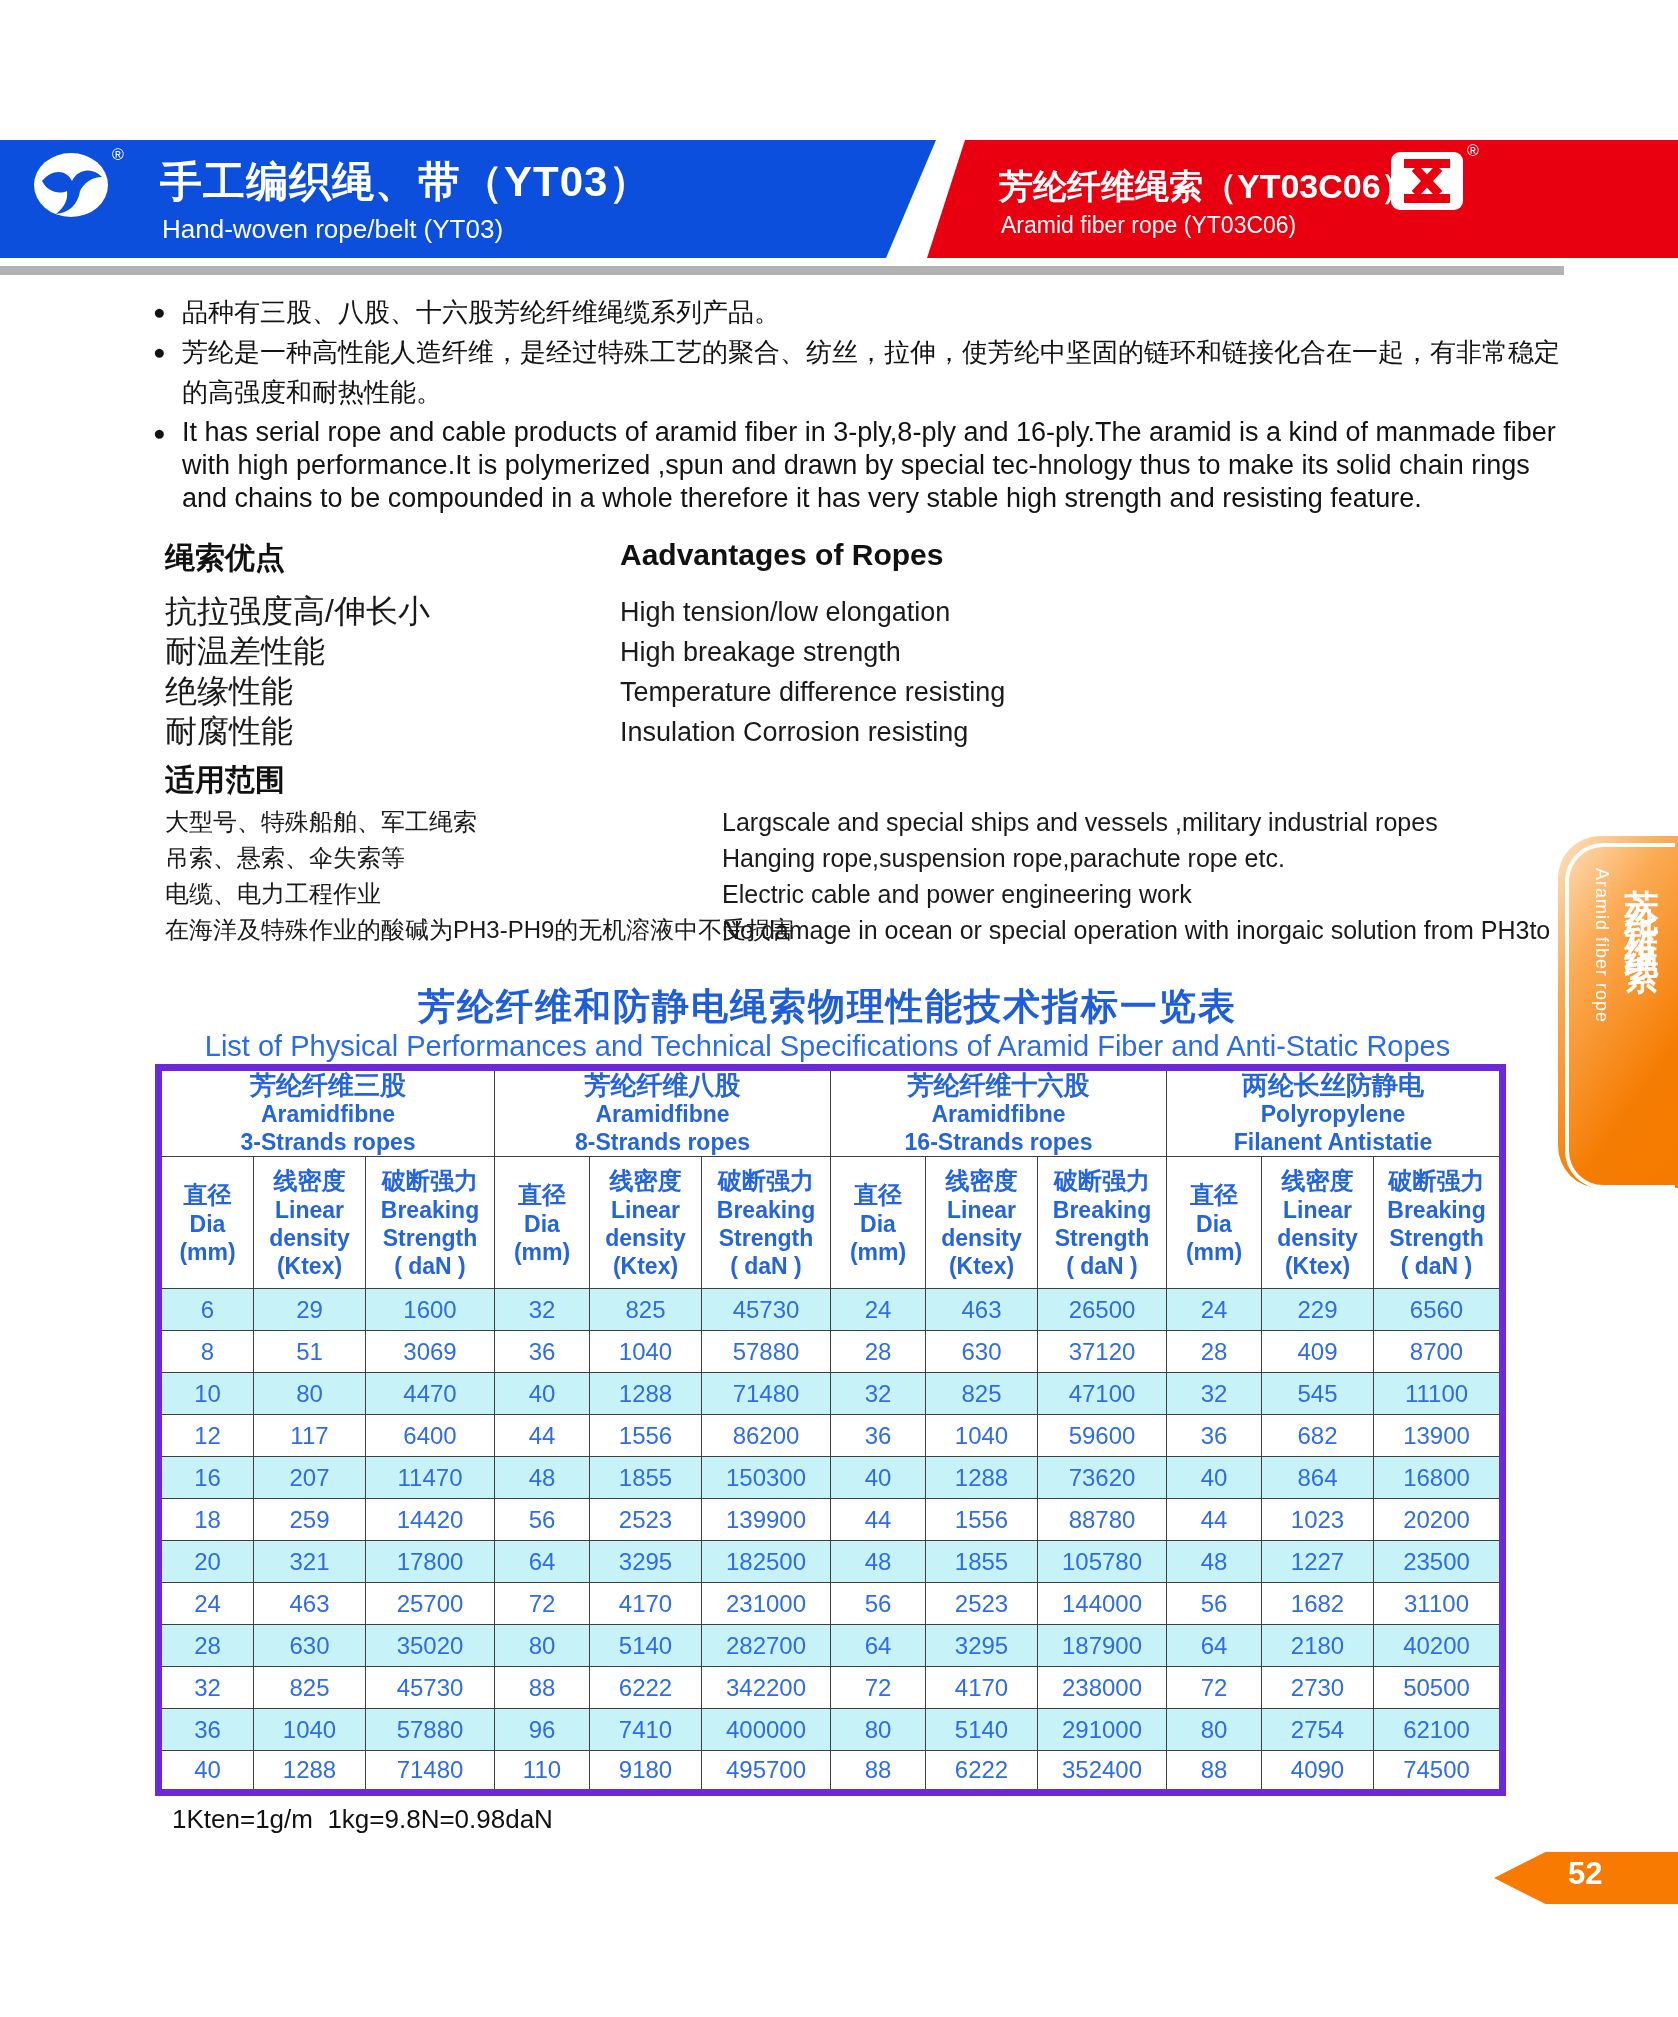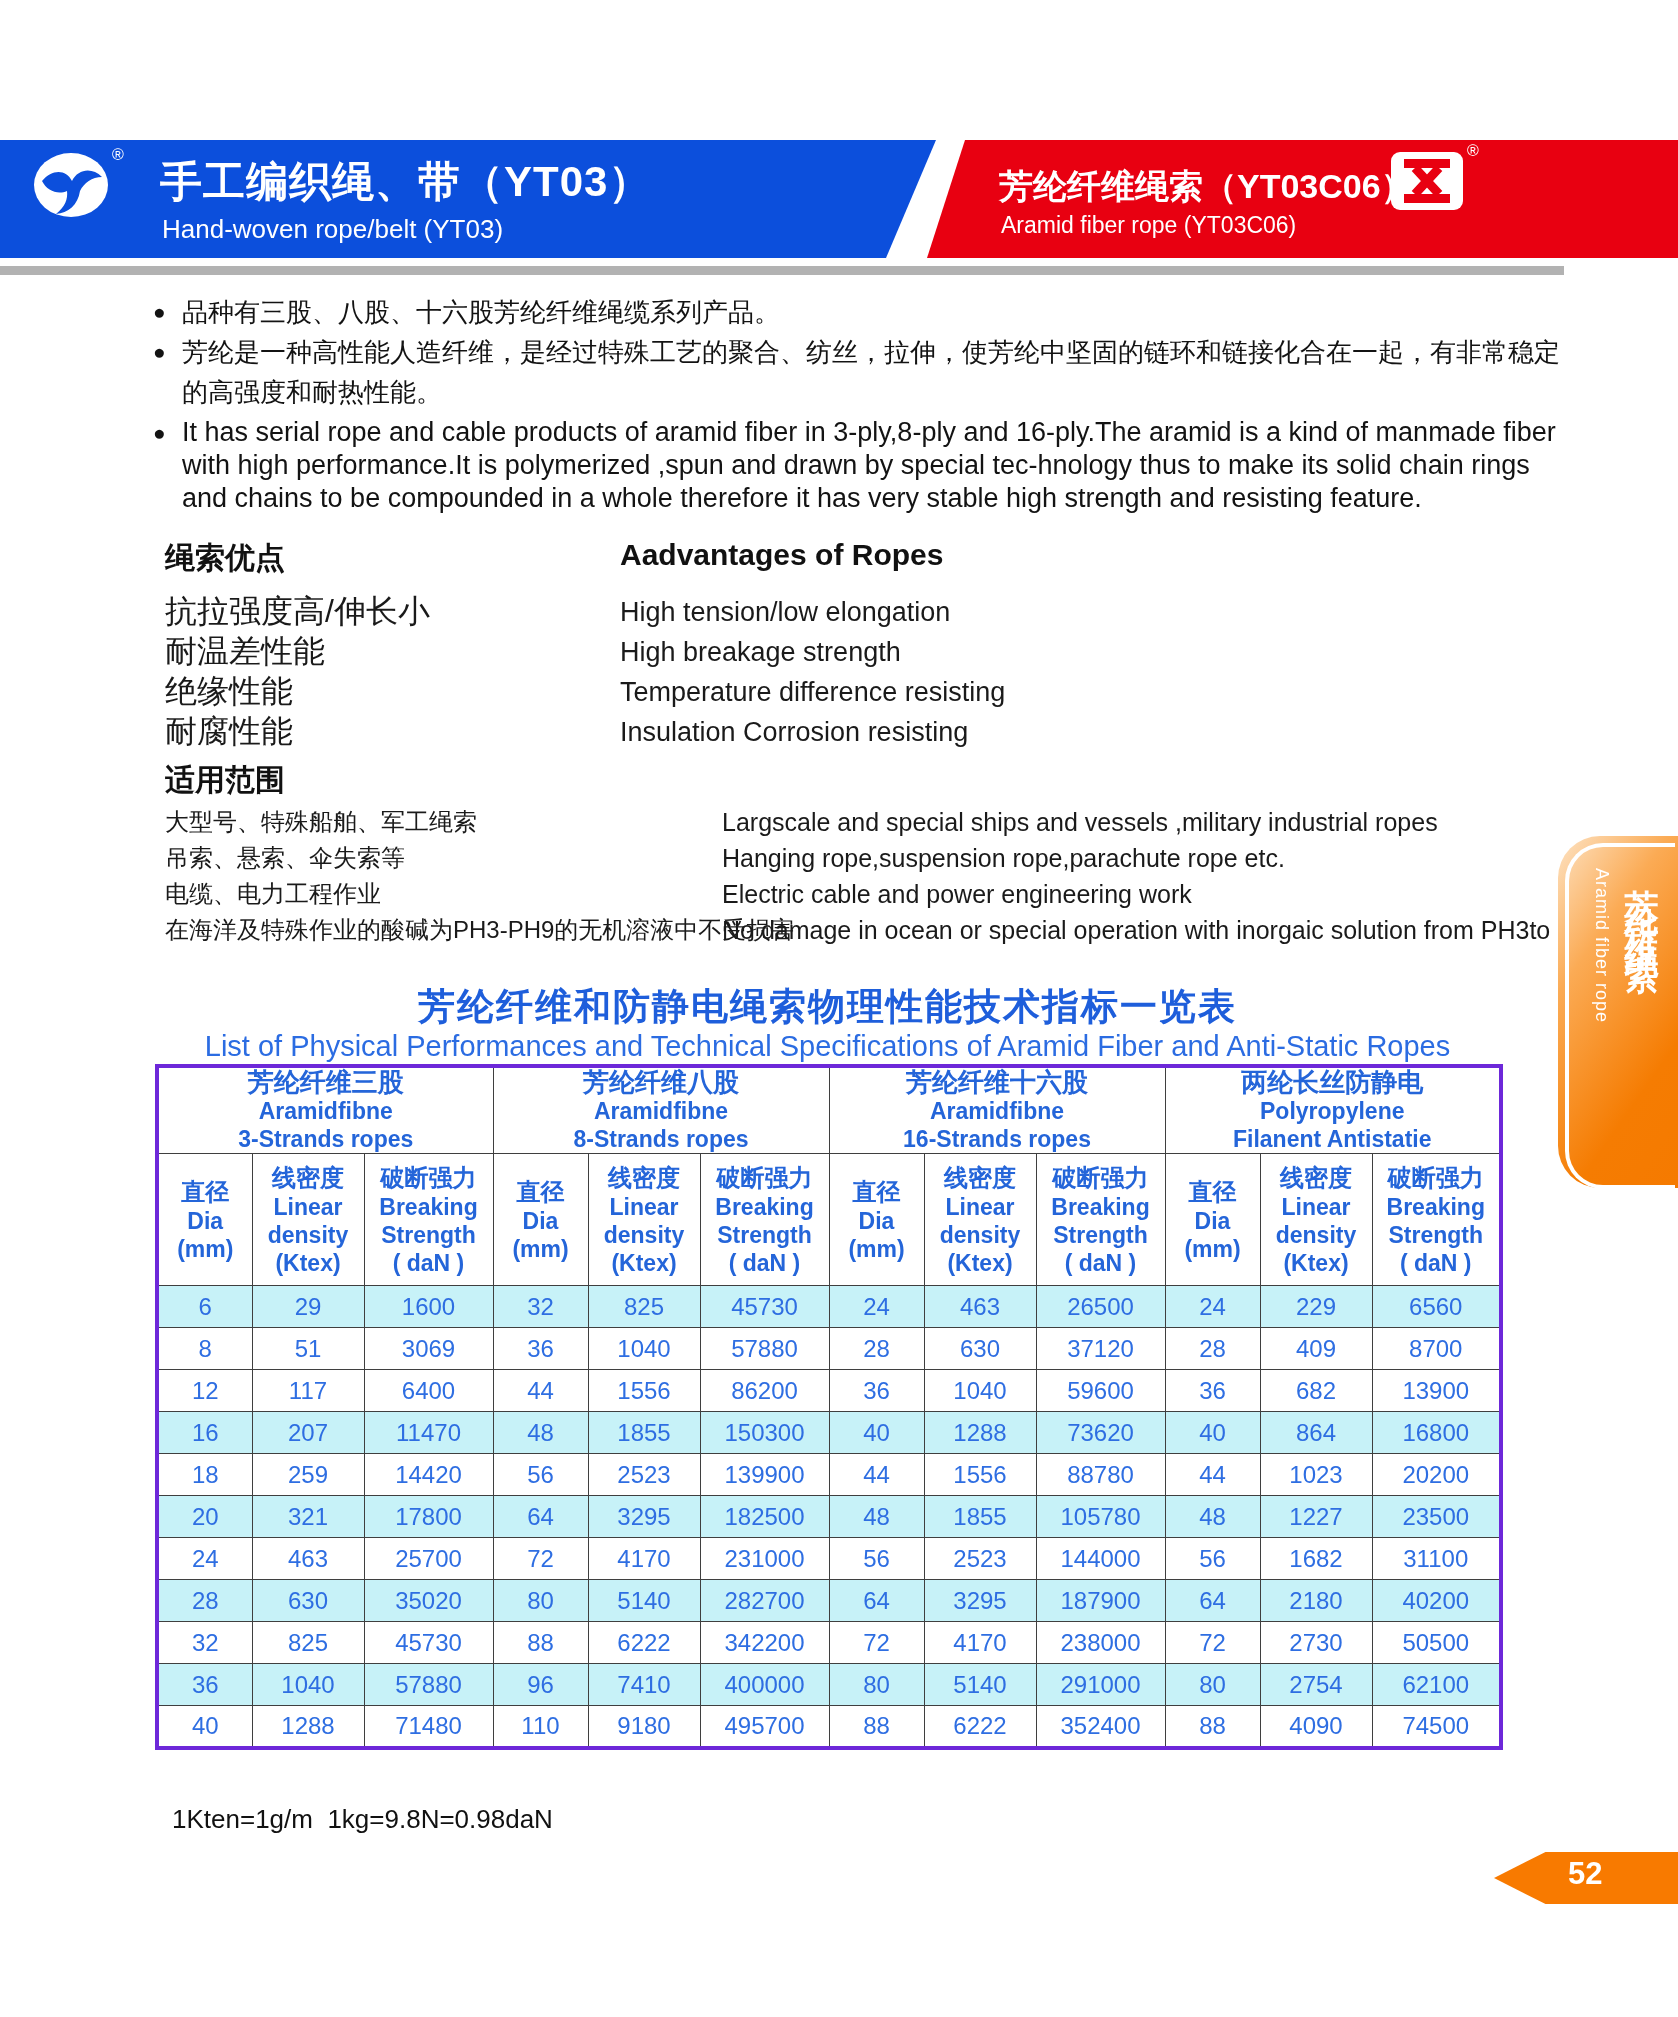--- a/index.html
+++ b/index.html
@@ -46,21 +46,21 @@
   .app-row .en{font-size:25px;white-space:nowrap}
 
   
   .tbl-title{position:absolute;left:155px;top:982px;width:1345px;text-align:center;
     font-size:37px;font-weight:bold;color:#1e5edb;letter-spacing:2px}
   .tbl-sub{position:absolute;left:155px;top:1030px;width:1345px;text-align:center;
     font-size:29px;color:#2b6ce2}
 
   
   table.spec{position:absolute;left:155px;top:1064px;width:1344px;border-collapse:collapse;
-    border:4px solid #6d28d9;table-layout:fixed}
+    border:7px solid #6d28d9;table-layout:fixed}
   table.spec th,table.spec td{border:1px solid #3f3f3f;text-align:center;vertical-align:middle}
   th.grp{height:86px;background:#fff}
   .gzh{font-size:26px;font-weight:bold;color:#2465d9;line-height:29px}
   .gen{font-size:23px;color:#2465d9;line-height:28px}
   th.colh{height:132px;background:#fff}
   .czh{font-size:24px;font-weight:bold;color:#2465d9;line-height:30px}
   .cen{font-size:23px;color:#2465d9;line-height:28px}
   tbody td{height:42px;font-size:24px;color:#2e6ee2}
   tr.c{background:#c7f2f8}
   tr.w{background:#ffffff}
@@ -297,20 +297,34 @@
           <td>36</td>
           <td>1040</td>
           <td>57880</td>
           <td>28</td>
           <td>630</td>
           <td>37120</td>
           <td>28</td>
           <td>409</td>
           <td>8700</td>
         </tr>
+        <tr class="c">
+          <td>10</td>
+          <td>80</td>
+          <td>4470</td>
+          <td>40</td>
+          <td>1288</td>
+          <td>71480</td>
+          <td>32</td>
+          <td>825</td>
+          <td>47100</td>
+          <td>32</td>
+          <td>545</td>
+          <td>11100</td>
+        </tr>
         <tr class="w">
           <td>12</td>
           <td>117</td>
           <td>6400</td>
           <td>44</td>
           <td>1556</td>
           <td>86200</td>
           <td>36</td>
           <td>1040</td>
           <td>59600</td>

